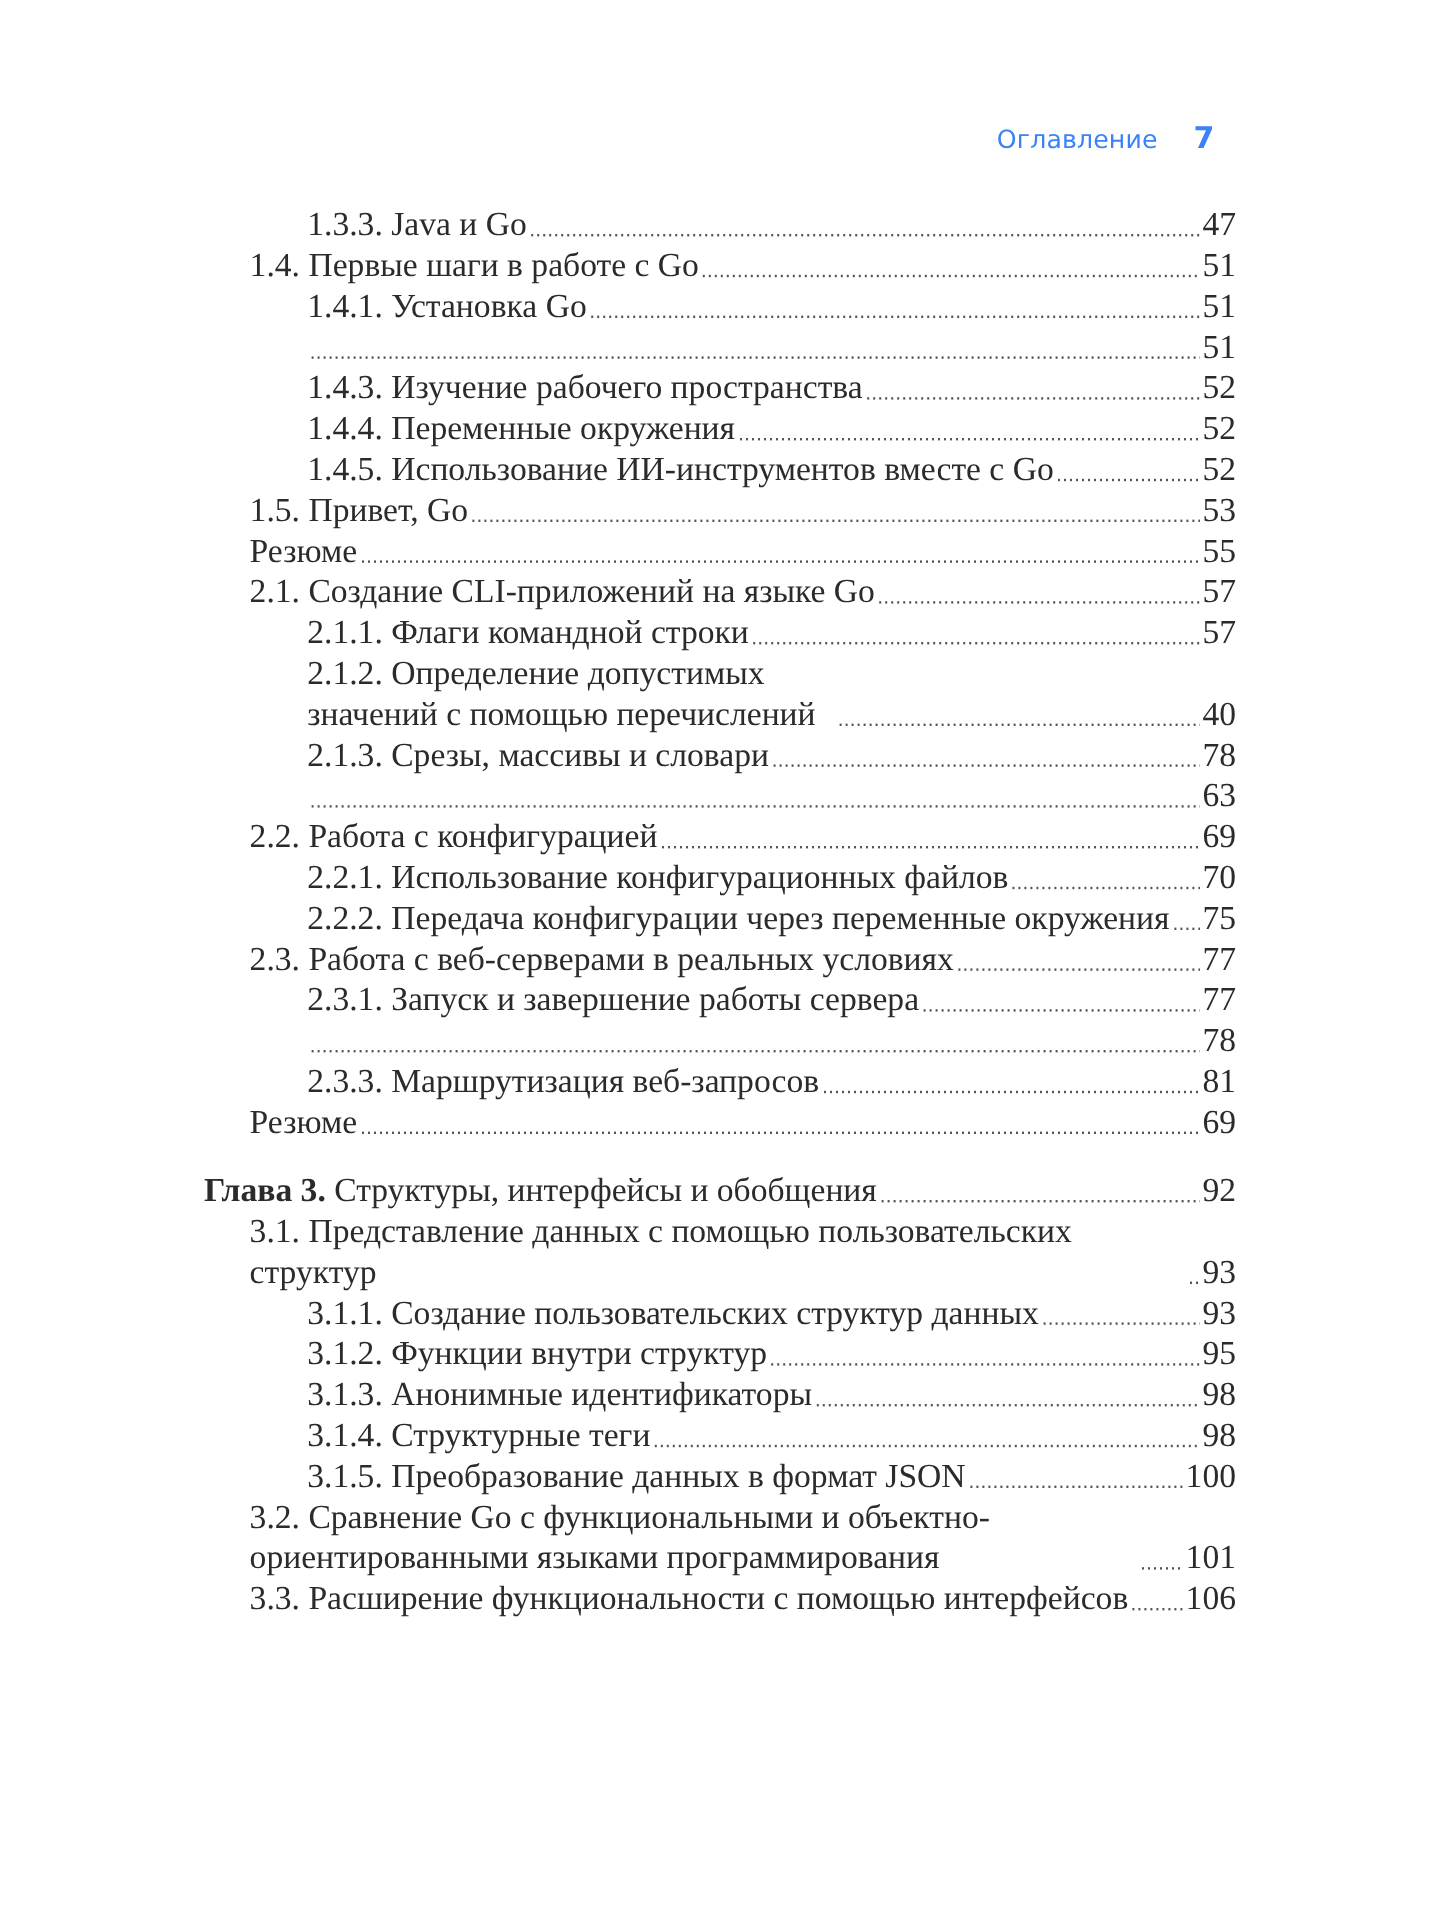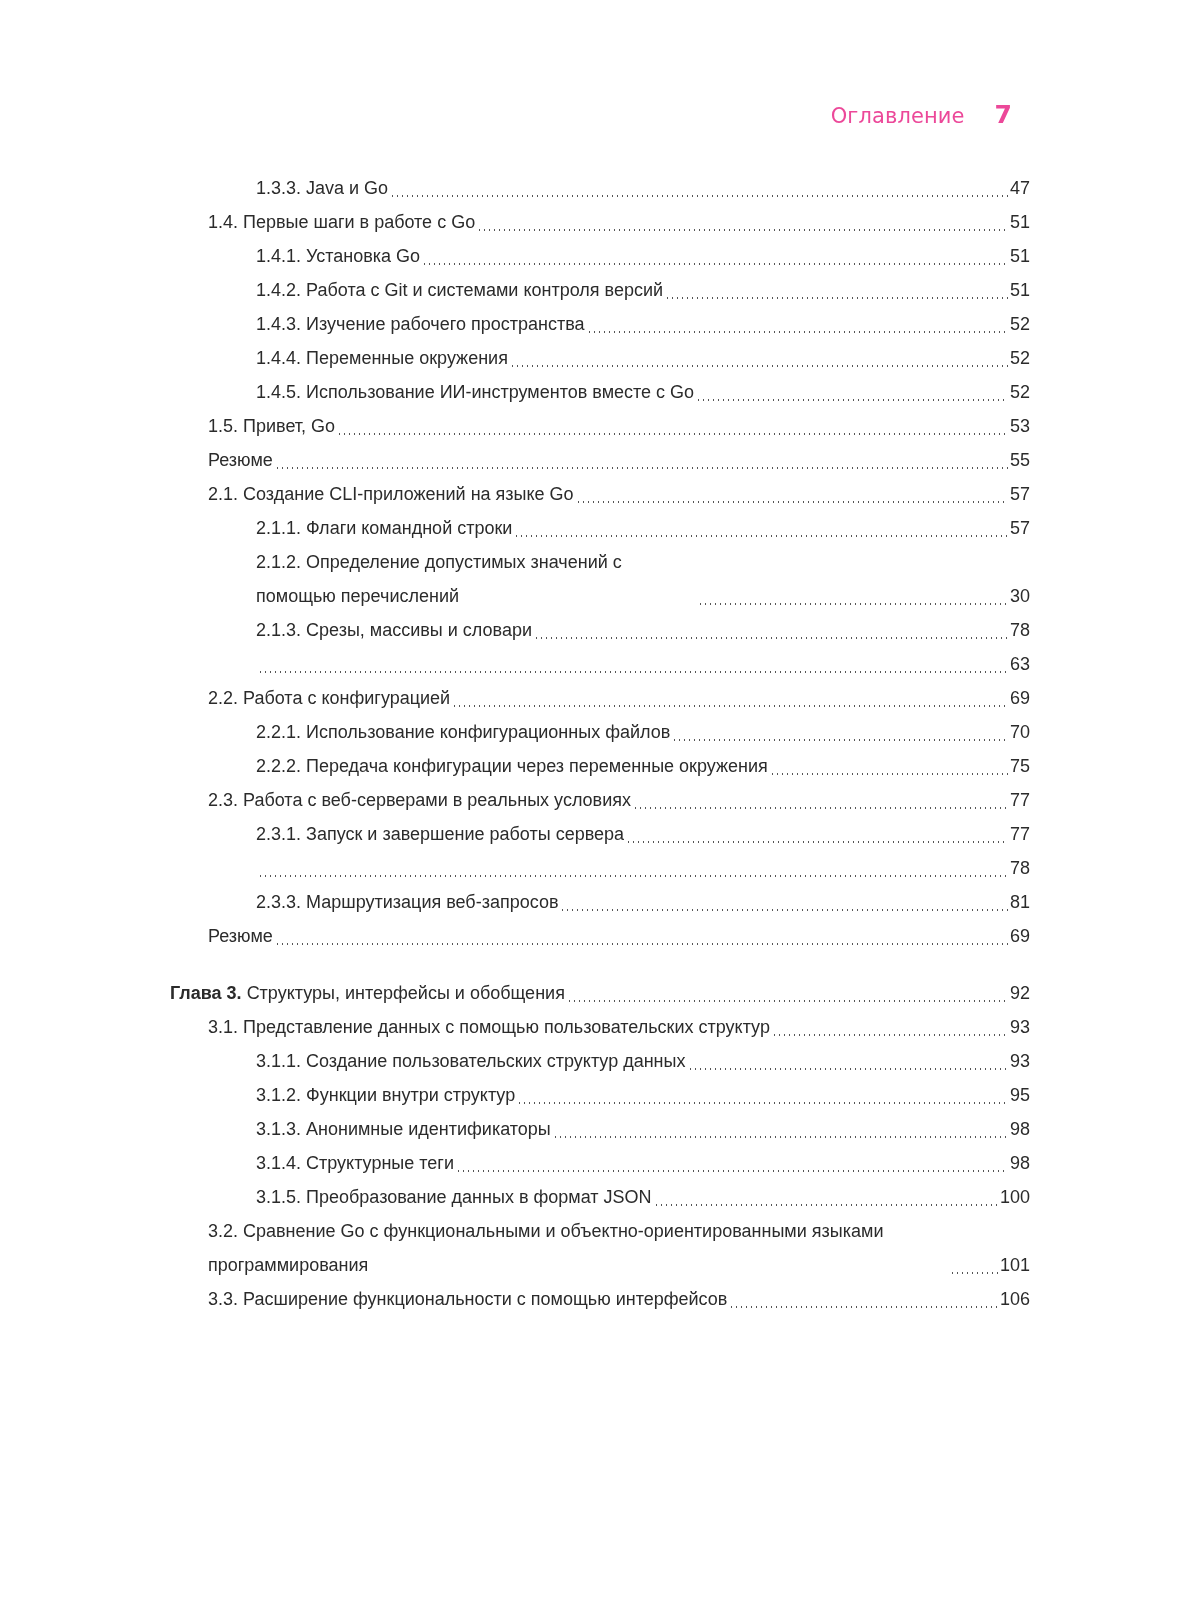--- a/index.html
+++ b/index.html
@@ -14,38 +14,38 @@
       overflow: hidden;
       color: #2a2a2a;
     }
     .running-head {
       position: absolute;
       top: 100px;
       right: 188px;
       display: flex;
       align-items: baseline;
       font-family: "DejaVu Sans", "Liberation Sans", sans-serif;
-      color: #ec4899;
+      color: #3b82f6;
     }
     .running-head .section {
       font-size: 21px;
       letter-spacing: 0.1px;
     }
     .running-head .folio {
       font-size: 25px;
       font-weight: bold;
       margin-left: 30px;
     }
     .toc {
       position: absolute;
       top: 171px;
       left: 170px;
       width: 860px;
-      font-family: Liberation Sans, sans-serif;
-      font-size: 18px;
+      font-family: Liberation Serif, serif;
+      font-size: 28px;
       line-height: 34px;
       color: #2b2b2b;
     }
     .entry {
       display: flex;
       align-items: flex-end;
       white-space: nowrap;
     }
     .entry.lvl0 { padding-left: 0; }
     .entry.lvl1 { padding-left: 38px; }
@@ -99,21 +99,20 @@
     <span class="title">1.4. Первые шаги в работе с Go</span>
     <span class="leader"></span>
     <span class="page">51</span>
   </div>
   <div class="entry lvl2">
     <span class="title">1.4.1. Установка Go</span>
     <span class="leader"></span>
     <span class="page">51</span>
   </div>
   <div class="entry lvl2">
-    <span class="title">1.4.2. Работа с Git и системами контроля версий</span>
     <span class="leader"></span>
     <span class="page">51</span>
   </div>
   <div class="entry lvl2">
     <span class="title">1.4.3. Изучение рабочего пространства</span>
     <span class="leader"></span>
     <span class="page">52</span>
   </div>
   <div class="entry lvl2">
     <span class="title">1.4.4. Переменные окружения</span>
@@ -142,21 +141,21 @@
     <span class="page">57</span>
   </div>
   <div class="entry lvl2">
     <span class="title">2.1.1. Флаги командной строки</span>
     <span class="leader"></span>
     <span class="page">57</span>
   </div>
   <div class="entry lvl2 wrap">
     <span class="title" style="max-width:440px;">2.1.2. Определение допустимых значений с помощью перечислений</span>
     <span class="leader"></span>
-    <span class="page">30</span>
+    <span class="page">40</span>
   </div>
   <div class="entry lvl2">
     <span class="title">2.1.3. Срезы, массивы и словари</span>
     <span class="leader"></span>
     <span class="page">78</span>
   </div>
   <div class="entry lvl2">
     <span class="leader"></span>
     <span class="page">63</span>
   </div>

